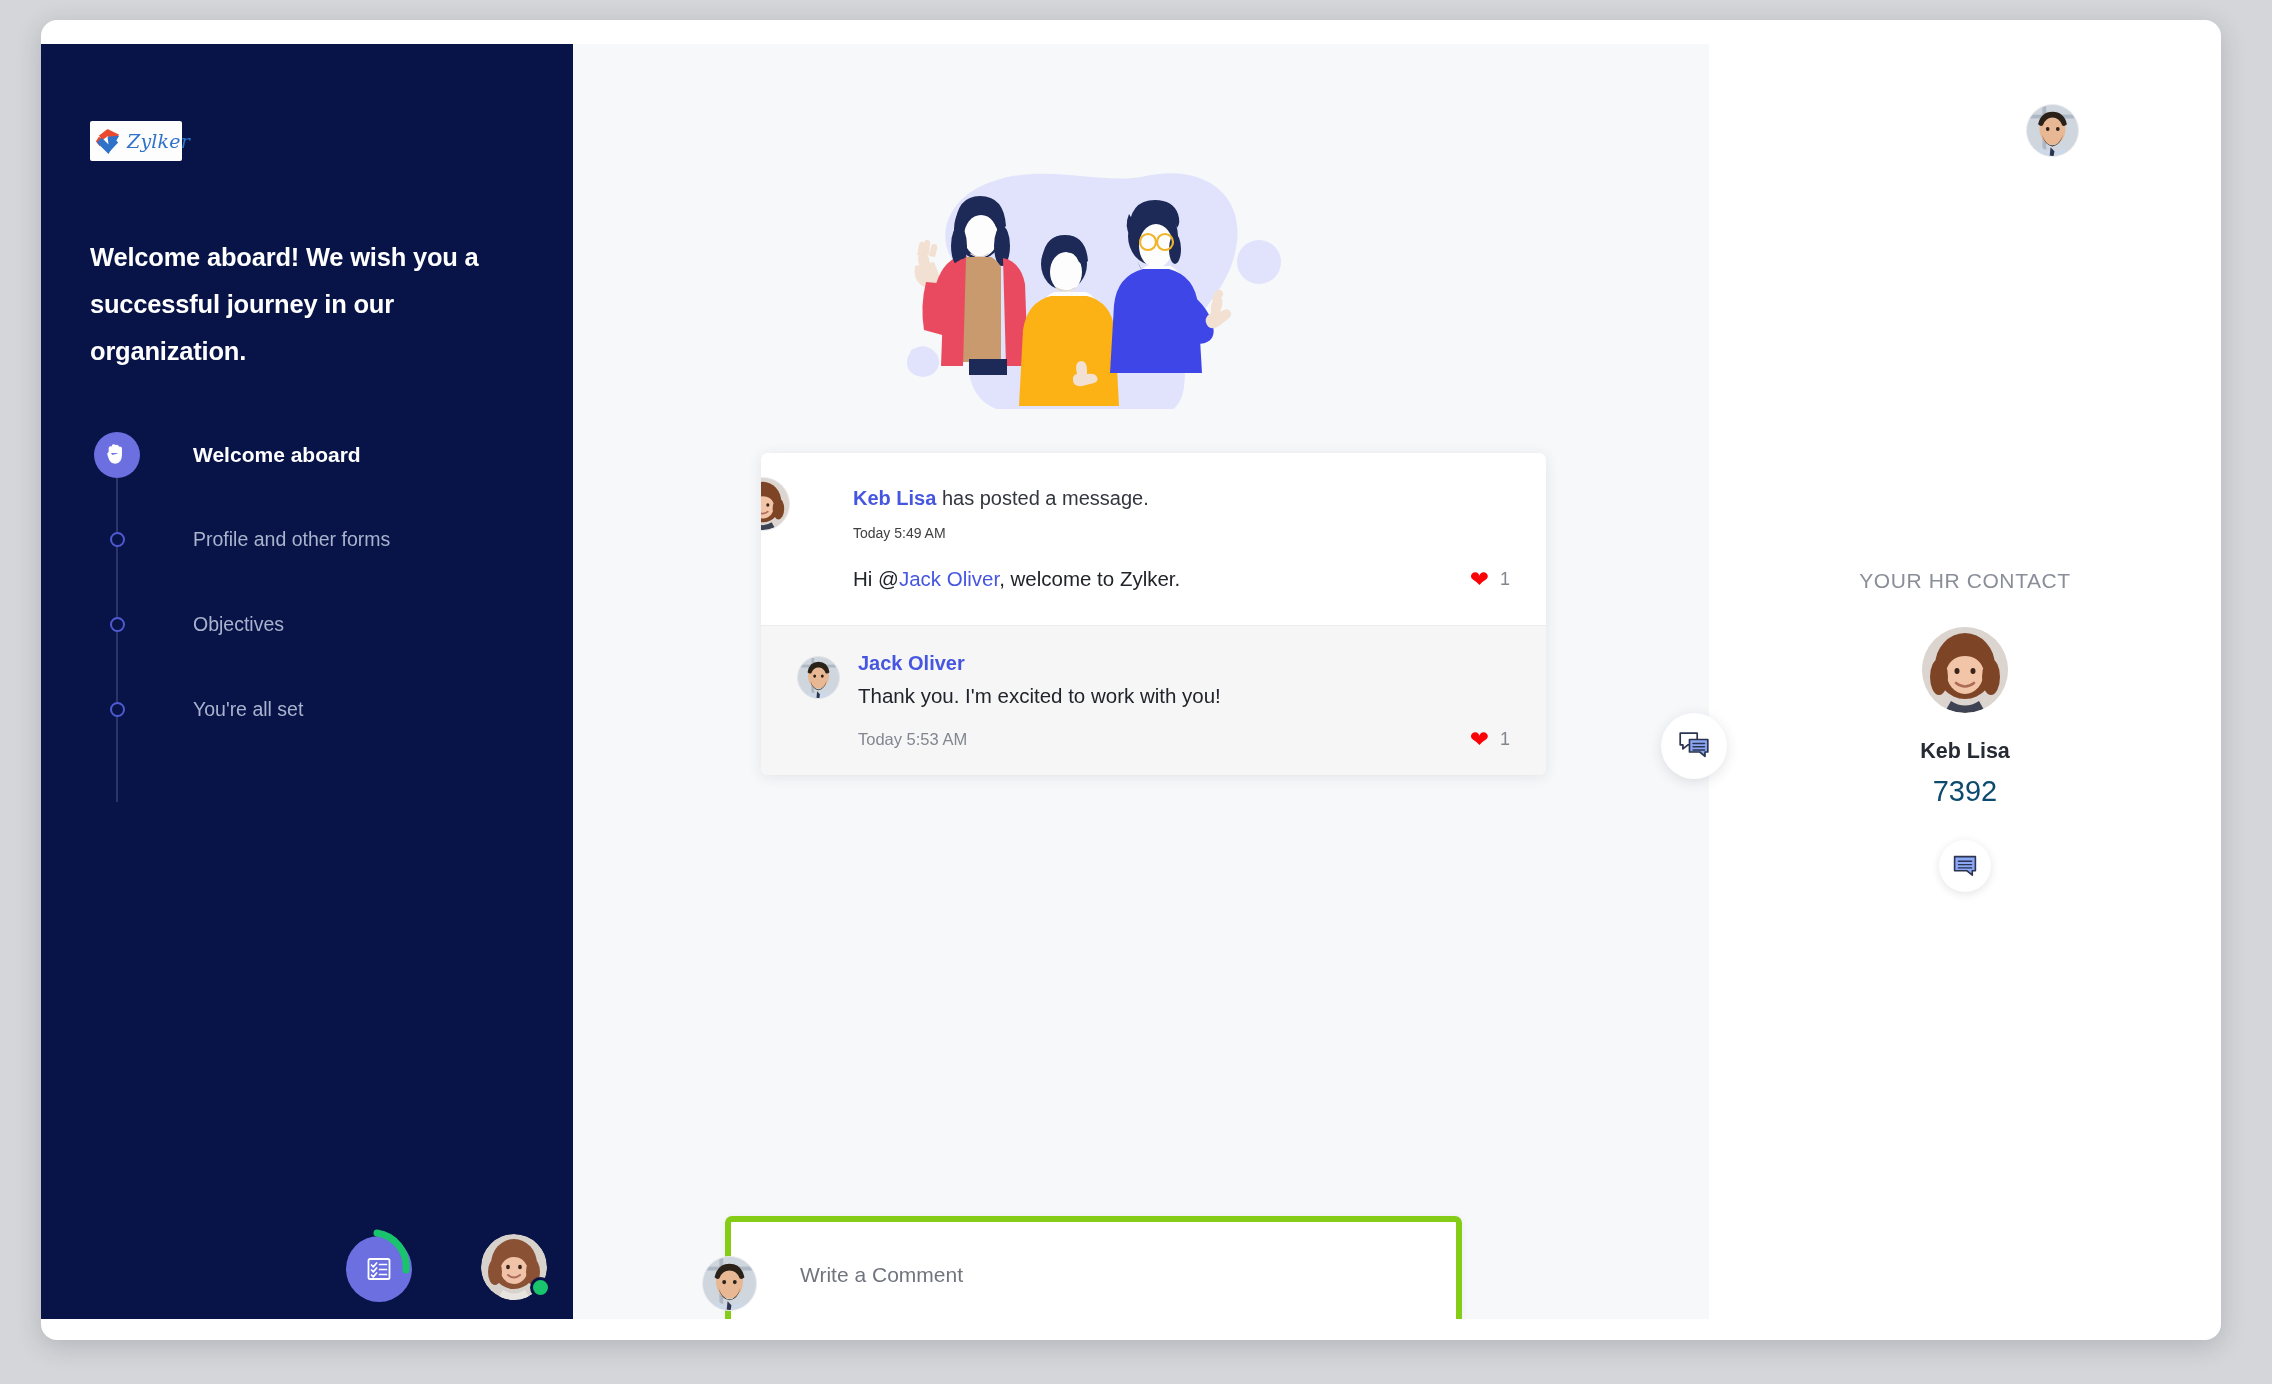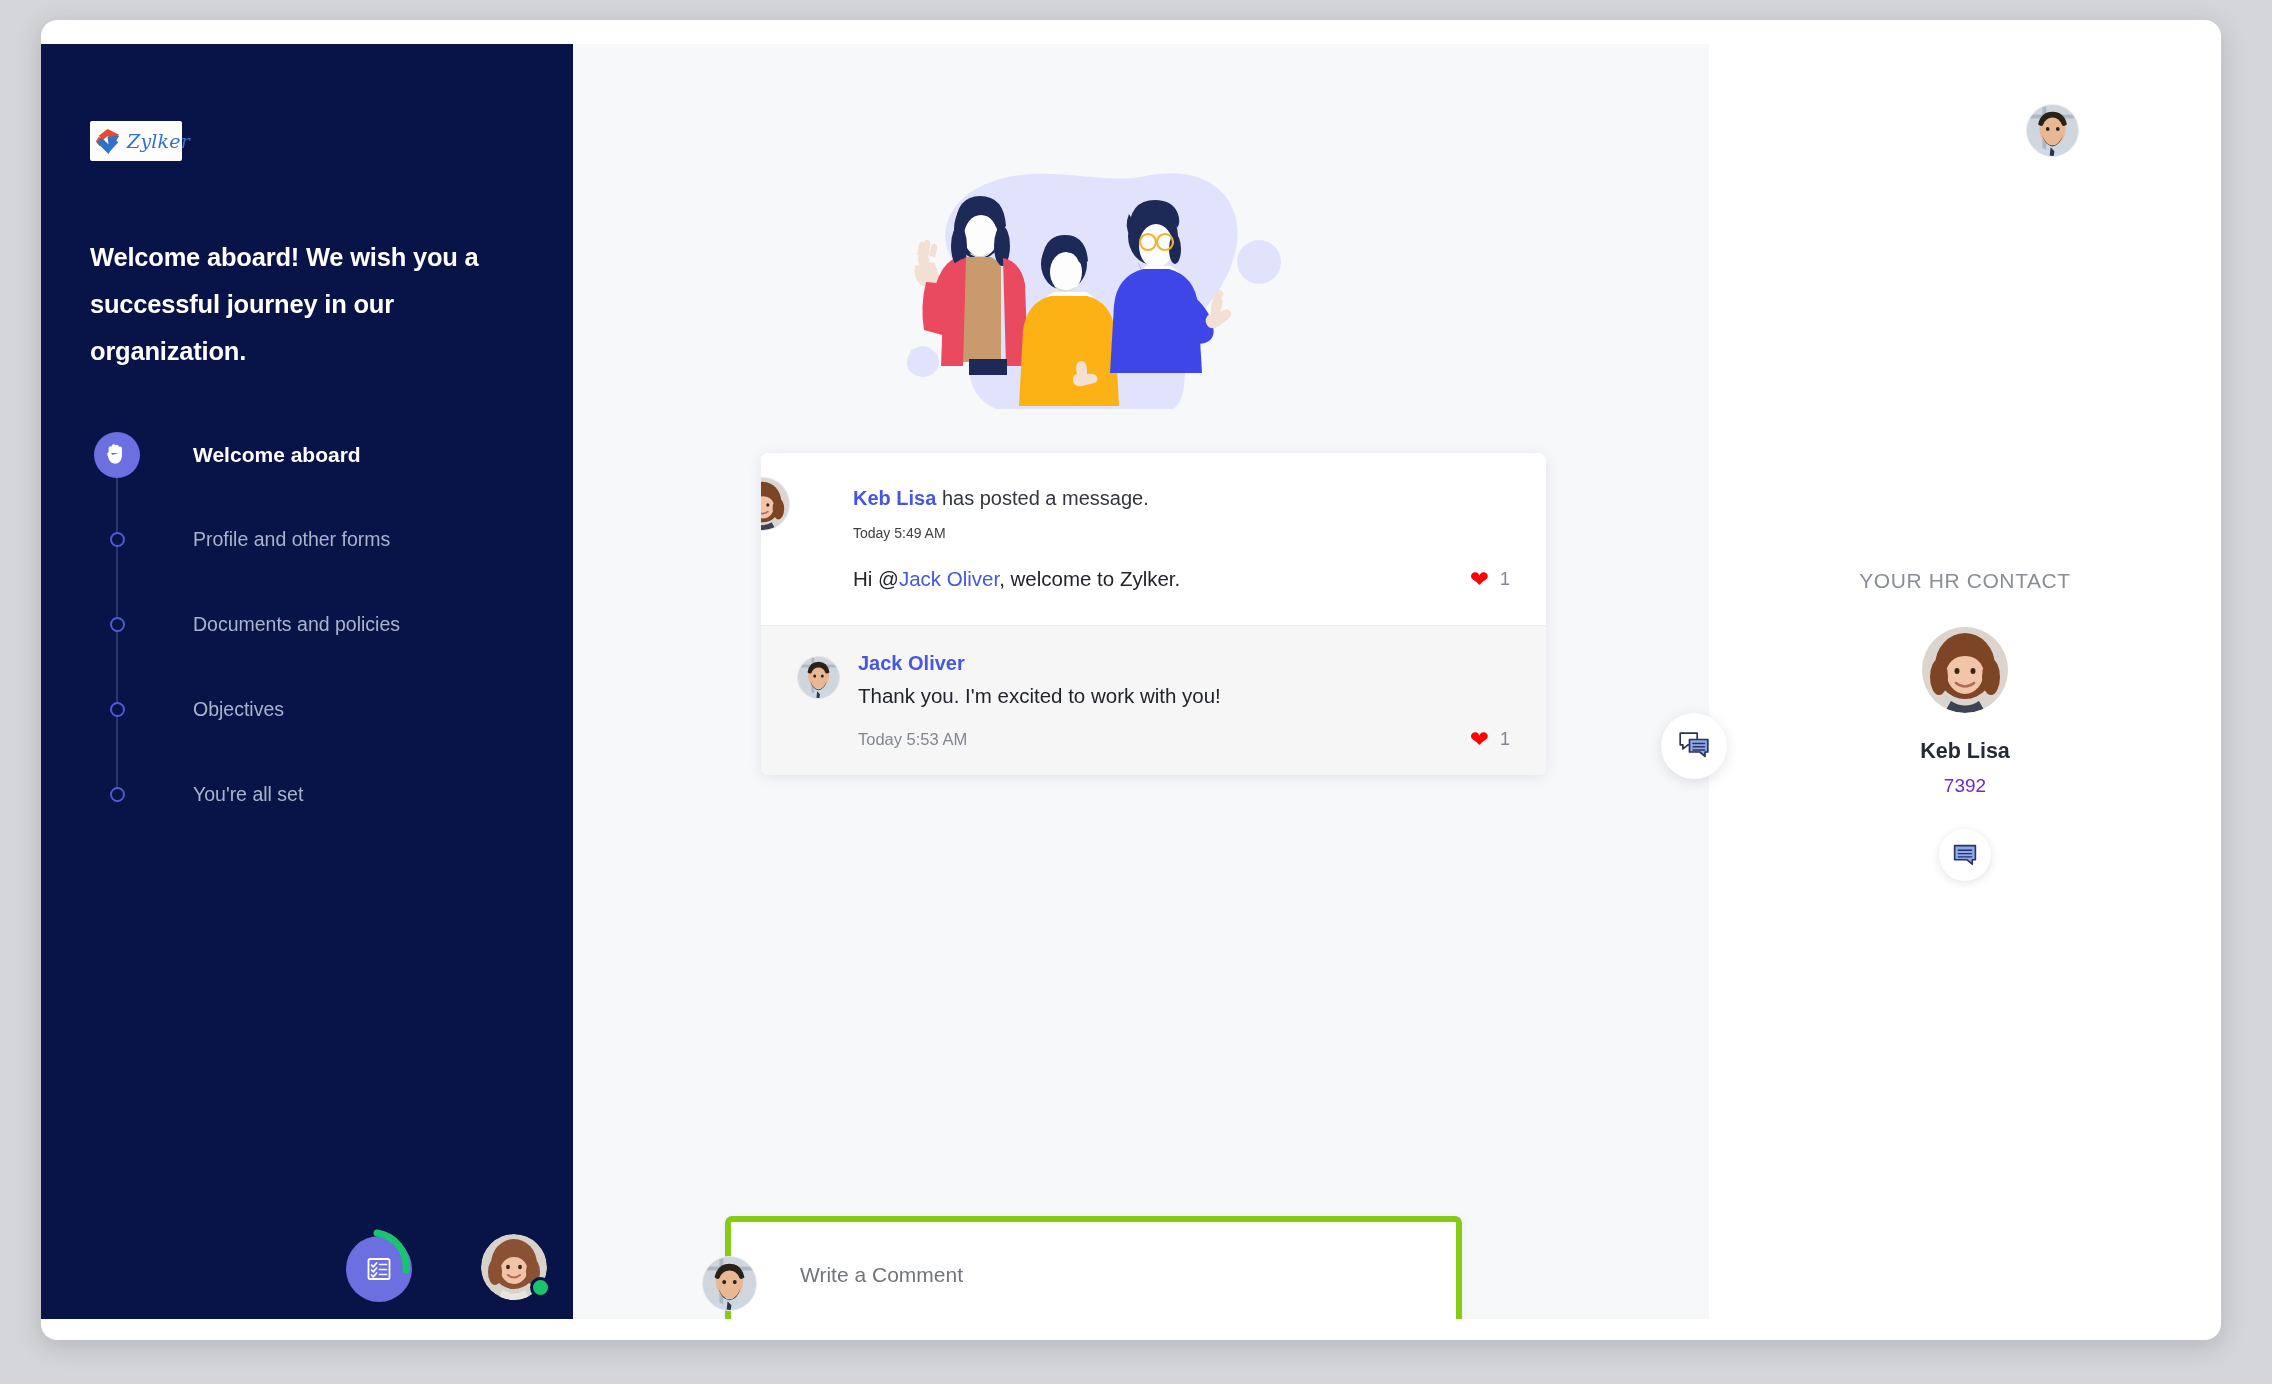--- a/index.html
+++ b/index.html
@@ -332,22 +332,22 @@
     font-weight: bold;
     color: #262a33;
   }
   #hr-role {
     margin-top: 12px;
     font-size: 21.5px;
     color: #4c505a;
   }
   #hr-ext {
     margin-top: 11px;
-    font-size: 19px;
-    color: #6d28d9;
+    font-size: 29px;
+    color: #0c4a6e;
   }
   #hr-chat-button {
     width: 52px; height: 52px;
     border-radius: 50%;
     background: #ffffff;
     box-shadow: 0 2px 9px rgba(40,48,70,0.13);
     margin: 32px auto 0 auto;
     display: flex; align-items: center; justify-content: center;
     cursor: pointer;
   }
@@ -400,26 +400,20 @@
         <div class="step-label">Welcome aboard</div>
       </div>
 
       <div class="step">
         <div class="step-marker">
           <div class="dot-small"></div>
         </div>
         <div class="step-label">Profile and other forms</div>
       </div>
 
-      <div class="step">
-        <div class="step-marker">
-          <div class="dot-small"></div>
-        </div>
-        <div class="step-label">Documents and policies</div>
-      </div>
 
       <div class="step">
         <div class="step-marker">
           <div class="dot-small"></div>
         </div>
         <div class="step-label">Objectives</div>
       </div>
 
       <div class="step">
         <div class="step-marker">

